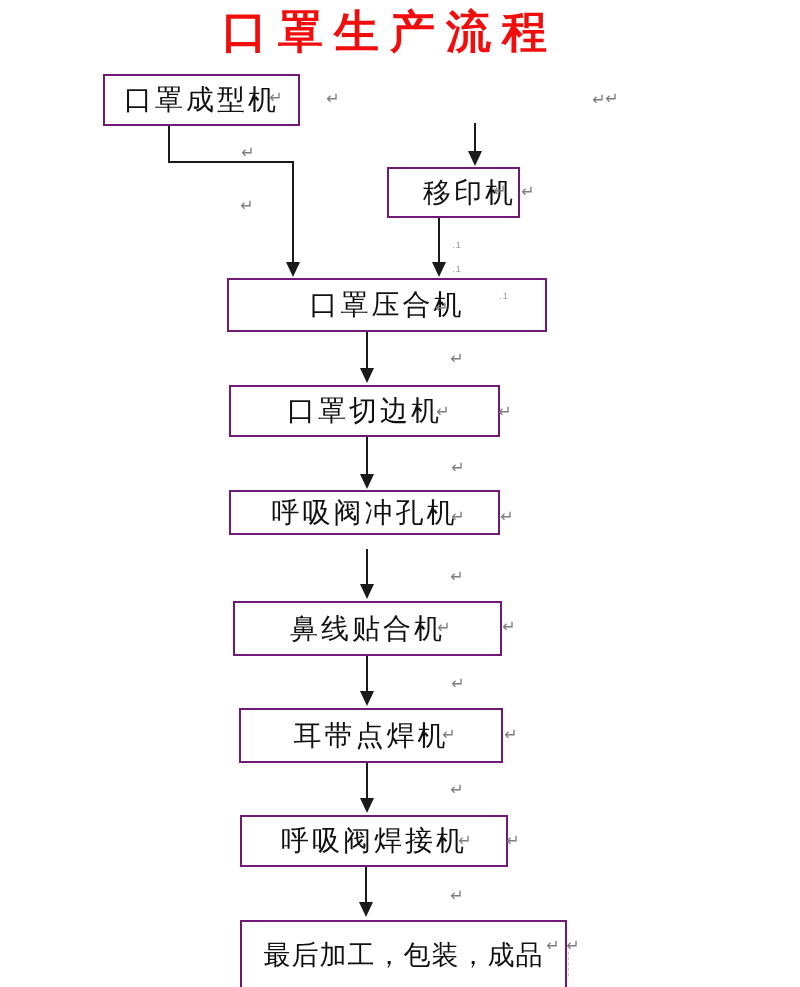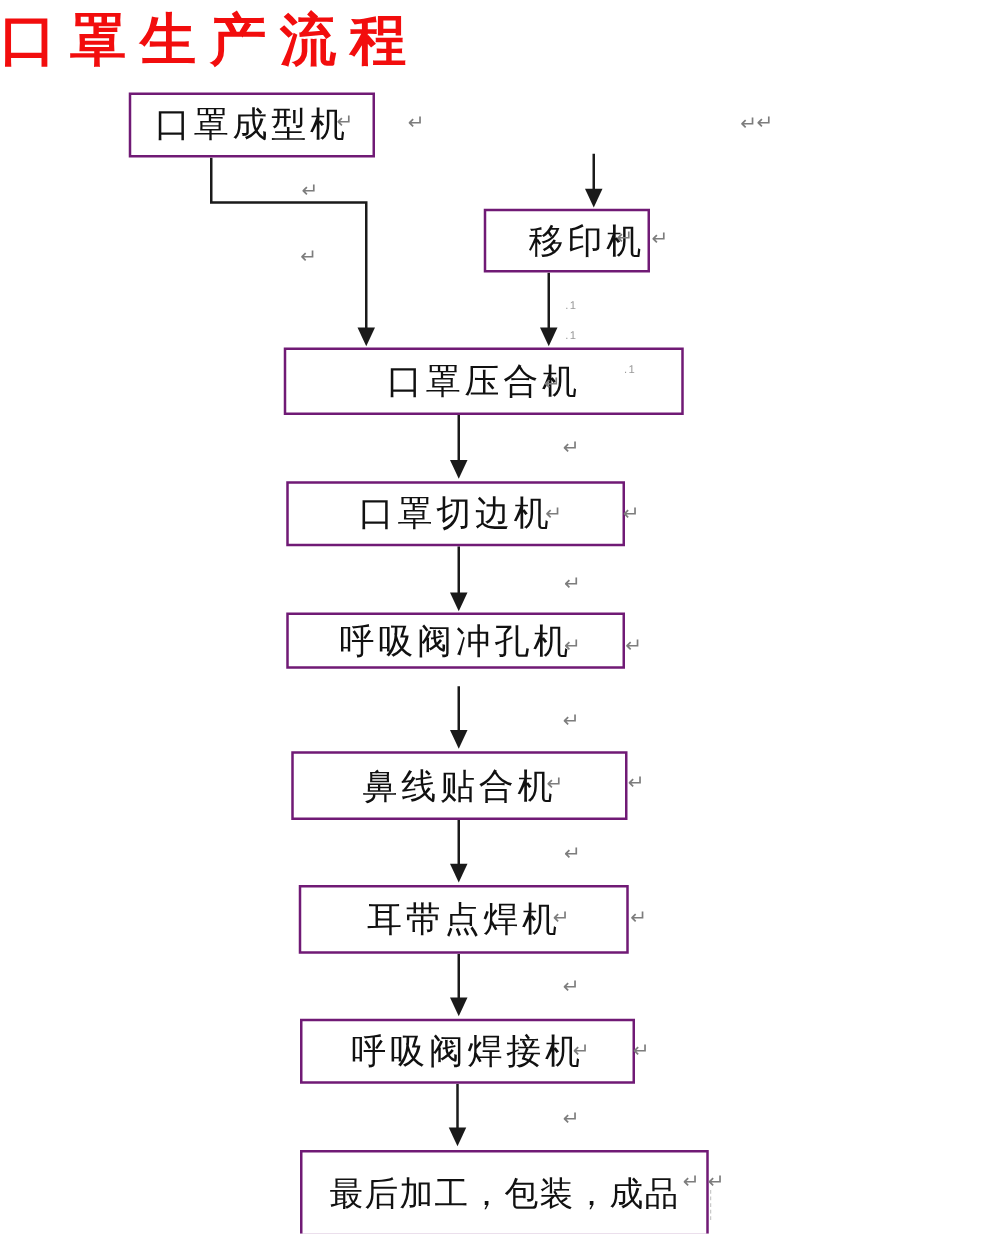--- a/index.html
+++ b/index.html
@@ -13,21 +13,21 @@
     width: 800px;
     height: 987px;
     background: #ffffff;
     overflow: hidden;
   }
   .page-title {
     position: absolute;
     left: 0;
     top: 2px;
     width: 780px;
-    text-align: left;
+    text-align: center;
     font-family: "Liberation Serif", "DejaVu Serif", serif;
     font-weight: bold;
     font-size: 45px;
     letter-spacing: 11px;
     color: #f20d0d;
     white-space: nowrap;
   }
   .flow-node {
     position: absolute;
     border: 2px solid #701a75;

